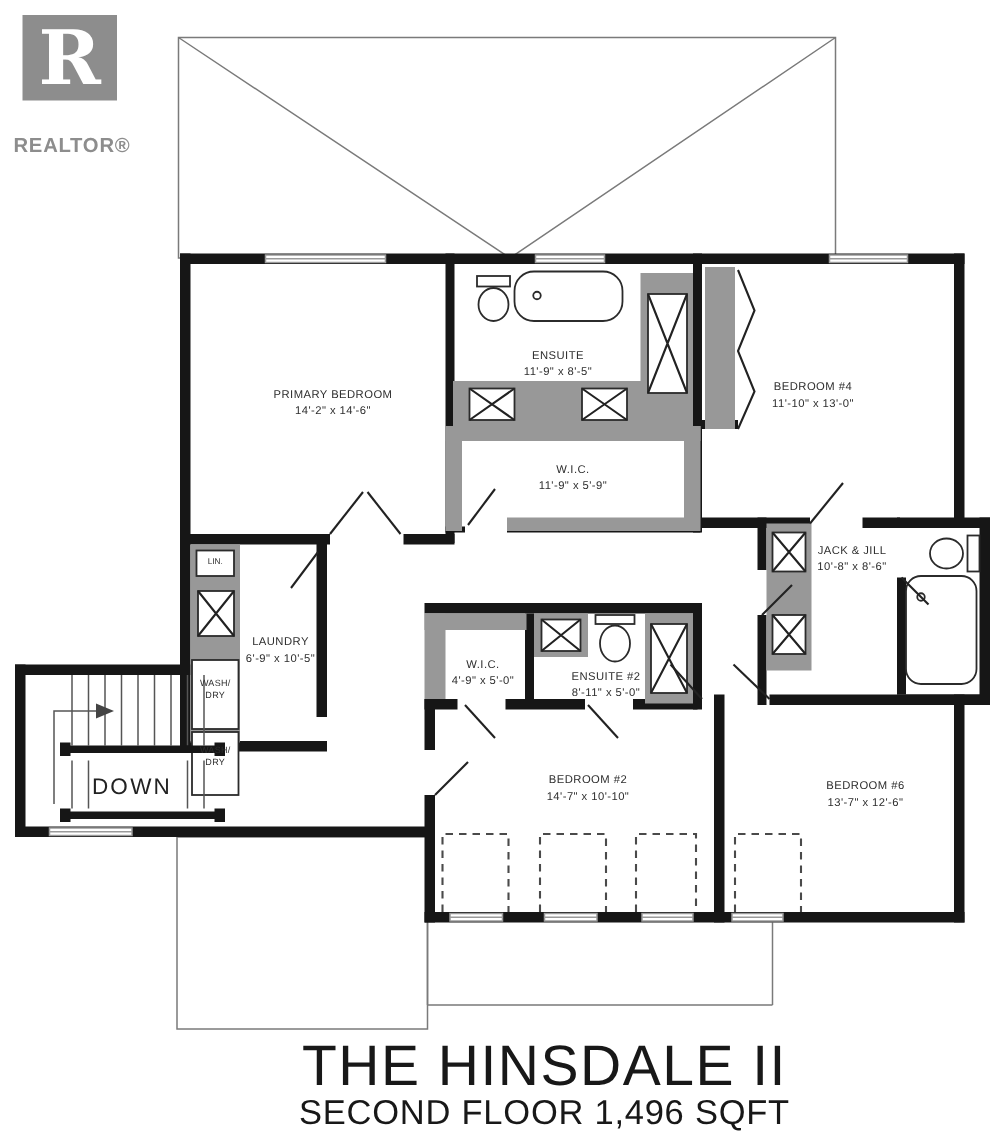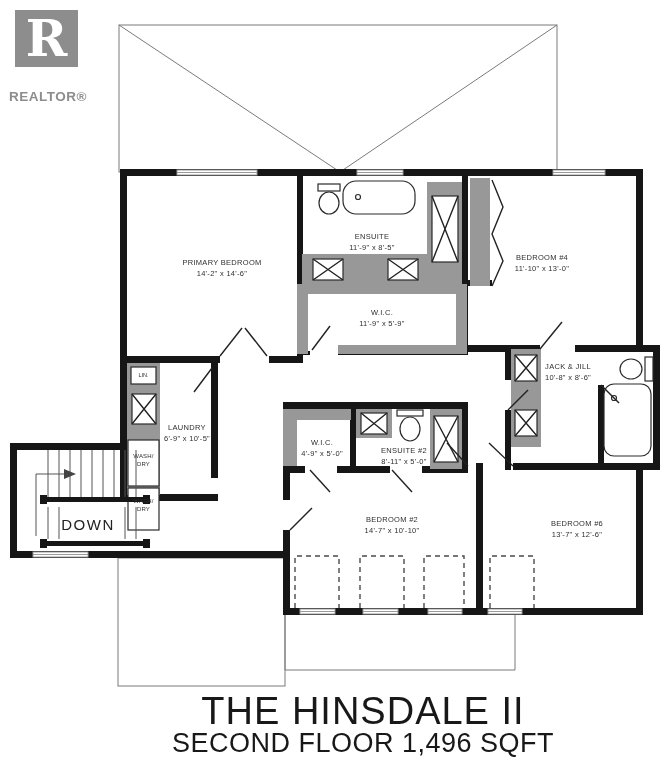--- a/index.html
+++ b/index.html
@@ -14,21 +14,21 @@
   
   .rlabel{position:absolute;transform:translate(-50%,0);text-align:center;
           font-size:7.5px;line-height:1.4;color:#2e2e2e;letter-spacing:.3px;white-space:nowrap;}
   .rlabel.small{font-size:6px;letter-spacing:.2px;}
   .rlabel.tiny{font-size:5.5px;letter-spacing:0;}
   .rlabel.down{font-size:15px;letter-spacing:1.5px;color:#222;}
   
   .title-main{position:absolute;left:363px;top:690px;transform:translateX(-50%);
               font-size:38px;color:#181818;letter-spacing:1px;white-space:nowrap;}
   .title-sub{position:absolute;left:363px;top:728px;transform:translateX(-50%);
-             font-size:27px;color:#181818;letter-spacing:.5px;white-space:nowrap;}
+             font-size:23px;color:#181818;letter-spacing:.5px;white-space:nowrap;}
   svg{position:absolute;left:0;top:0;}
   .wall{fill:#161616;}
   .gray{fill:#989898;}
   .fix{fill:#ffffff;stroke:#2b2b2b;stroke-width:1.2;}
   .thin{stroke:#7a7a7a;stroke-width:1;fill:none;}
   .door{stroke:#222;stroke-width:1.4;fill:none;}
   .dash{stroke:#4a4a4a;stroke-width:1.4;fill:none;stroke-dasharray:5 4;}
   .tread{stroke:#555;stroke-width:1;fill:none;}
   .win{fill:#ffffff;stroke:#9a9a9a;stroke-width:1;}
   .winline{stroke:#9a9a9a;stroke-width:1;}

